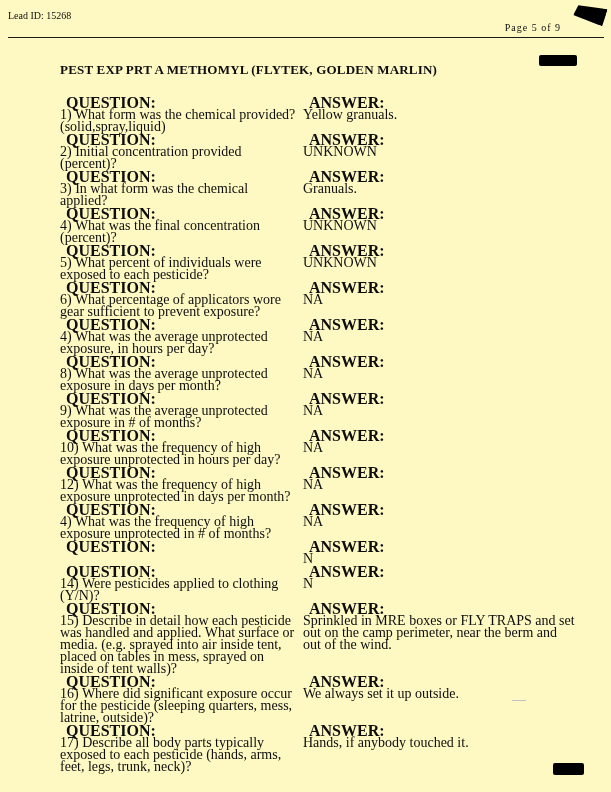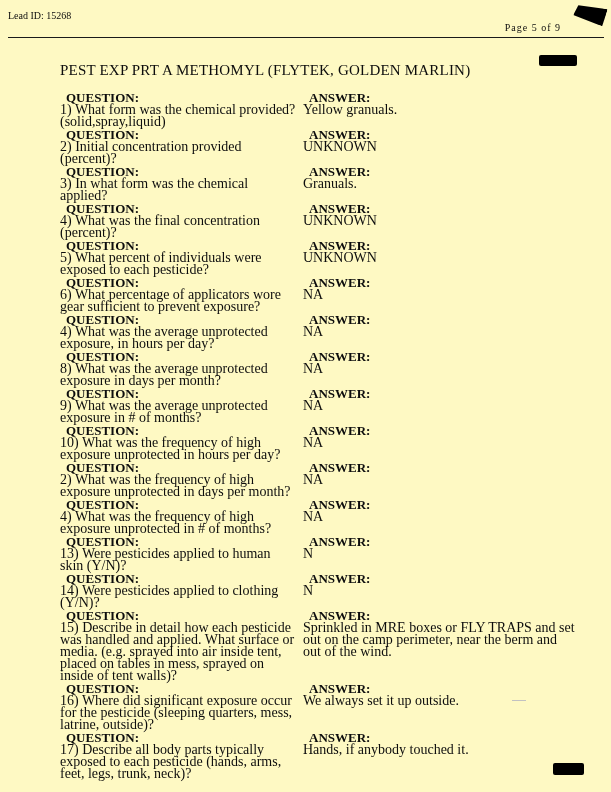--- a/index.html
+++ b/index.html
@@ -14,27 +14,27 @@
   }
   .header{position:absolute;top:8px;left:8px;right:8px;height:28px;font-size:10px;}
   .lead-id{position:absolute;left:0;top:2px;}
   .page-num{position:absolute;right:42px;top:14px;letter-spacing:1px;}
   .rule{
     position:absolute;top:37px;left:8px;right:7px;
     border:none;border-top:1px solid #1a1a1a;margin:0;
   }
   .content{position:absolute;top:62px;left:60px;right:36px;}
   .title{
-    font-size:15px;font-weight:normal;margin:0 0 13px 0;letter-spacing:0.2px;
+    font-size:13px;font-weight:bold;margin:0 0 19px 0;letter-spacing:0.2px;
   }
   .qa-list{width:100%;}
   .qa-block{display:flex;margin-bottom:1px;}
   .col-q{width:243px;padding-right:6px;box-sizing:border-box;}
   .col-a{flex:1;}
-  .label{font-weight:bold;font-size:13px;line-height:12px;padding-left:6px;}
+  .label{font-weight:bold;font-size:16px;line-height:12px;padding-left:6px;}
   .q-text,.a-text{font-size:14px;line-height:12px;}
   
   .artifact{position:absolute;background:#000;}
   .artifact-top-right{
     top:5px;right:5px;width:32px;height:18px;
     transform:rotate(14deg);
     clip-path:polygon(8% 18%, 100% 0, 96% 100%, 0 78%);
   }
   .artifact-right{top:55px;right:34px;width:38px;height:11px;border-radius:2px;}
   .artifact-bottom-right{top:763px;right:27px;width:31px;height:12px;border-radius:2px;}
@@ -164,21 +164,21 @@
     </div>
     <div class="col-a">
       <div class="label">ANSWER:</div>
       <div class="a-text">NA</div>
     </div>
   </div>
 
   <div class="qa-block">
     <div class="col-q">
       <div class="label">QUESTION:</div>
-      <div class="q-text">2) What was the frequency of high exposure unprotected in days per month?</div>
+      <div class="q-text">12) What was the frequency of high exposure unprotected in days per month?</div>
     </div>
     <div class="col-a">
       <div class="label">ANSWER:</div>
       <div class="a-text">NA</div>
     </div>
   </div>
 
   <div class="qa-block">
     <div class="col-q">
       <div class="label">QUESTION:</div>
@@ -186,21 +186,20 @@
     </div>
     <div class="col-a">
       <div class="label">ANSWER:</div>
       <div class="a-text">NA</div>
     </div>
   </div>
 
   <div class="qa-block">
     <div class="col-q">
       <div class="label">QUESTION:</div>
-      <div class="q-text">13) Were pesticides applied to human skin (Y/N)?</div>
     </div>
     <div class="col-a">
       <div class="label">ANSWER:</div>
       <div class="a-text">N</div>
     </div>
   </div>
 
   <div class="qa-block">
     <div class="col-q">
       <div class="label">QUESTION:</div>

